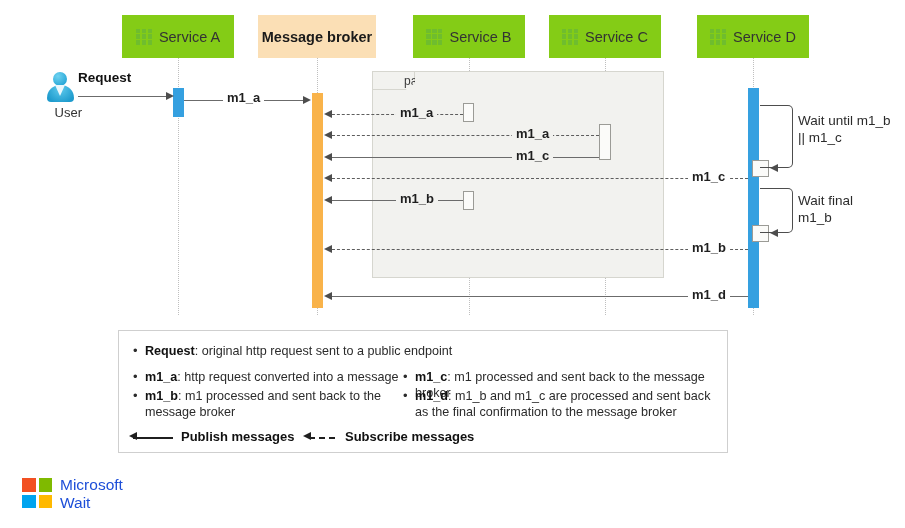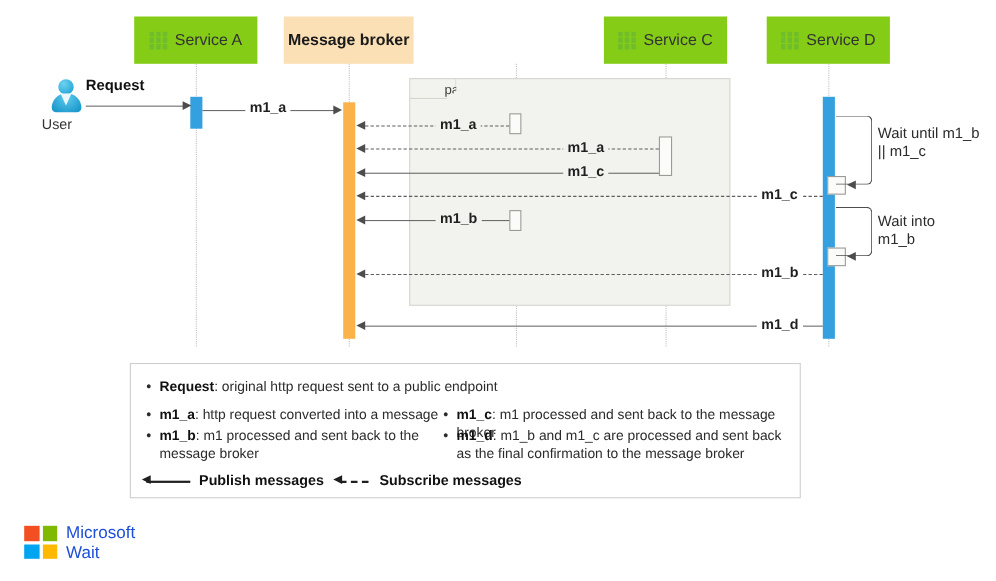--- a/index.html
+++ b/index.html
@@ -139,21 +139,21 @@
   }
   .note {
     position: absolute;
     font-size: 13.5px;
     color: #2b2b2b;
     line-height: 17px;
     white-space: pre-line;
   }
 
   
-  .user-wrap { position: absolute; text-align: left; }
+  .user-wrap { position: absolute; text-align: right; }
   .user-head {
     width: 14px; height: 14px; border-radius: 50%;
     background: radial-gradient(circle at 35% 30%, #6fd2f0 0%, #29a8d8 75%);
     margin: 0 auto;
   }
   .user-body {
     width: 27px; height: 17px;
     background: radial-gradient(ellipse at 50% 20%, #5fcbee 0%, #1e9bcd 80%);
     border-radius: 13px 13px 4px 4px;
     margin: -1px auto 0 auto;
@@ -244,20 +244,34 @@
         <i></i>
         <i></i>
     </span>
     <span>Service A</span>
   </div>
 
   <div class="participant broker" style="left:258px; top:15px; width:118px;">
     <span>Message broker</span>
   </div>
 
+  <div class="participant" style="left:413px; top:15px; width:112px;">
+    <span class="svc-icon">
+      <i></i>
+        <i></i>
+        <i></i>
+        <i></i>
+        <i></i>
+        <i></i>
+        <i></i>
+        <i></i>
+        <i></i>
+    </span>
+    <span>Service B</span>
+  </div>
 
   <div class="participant" style="left:549px; top:15px; width:112px;">
     <span class="svc-icon">
       <i></i>
         <i></i>
         <i></i>
         <i></i>
         <i></i>
         <i></i>
         <i></i>
@@ -345,21 +359,21 @@
   <div class="msg-label onwhite" style="left:688px; top:287px;">m1_d</div>
   <div class="arrow-head arrow-left" style="left:324px; top:292px;"></div>
 
   <div class="loop" style="left:760px; top:105px; width:33px; height:63px;"></div>
   <div class="arrow-head arrow-left" style="left:770px; top:164px;"></div>
   <div class="note" style="left:798px; top:112px; width:105px;">Wait until m1_b
 || m1_c</div>
 
   <div class="loop" style="left:760px; top:188px; width:33px; height:45px;"></div>
   <div class="arrow-head arrow-left" style="left:770px; top:229px;"></div>
-  <div class="note" style="left:798px; top:192px; width:105px;">Wait into
+  <div class="note" style="left:798px; top:192px; width:105px;">Wait final
 m1_b</div>
 
   <div class="legend-box" style="left:118px; top:330px; width:610px; height:123px;">
 
     <div class="legend-item" style="left:26px; top:12px; width:470px;">
       <span class="bul">•</span>
       <b>Request</b><span>: original http request sent to a public endpoint</span>
     </div>
 
     <div class="legend-item" style="left:26px; top:38px; width:290px;">

